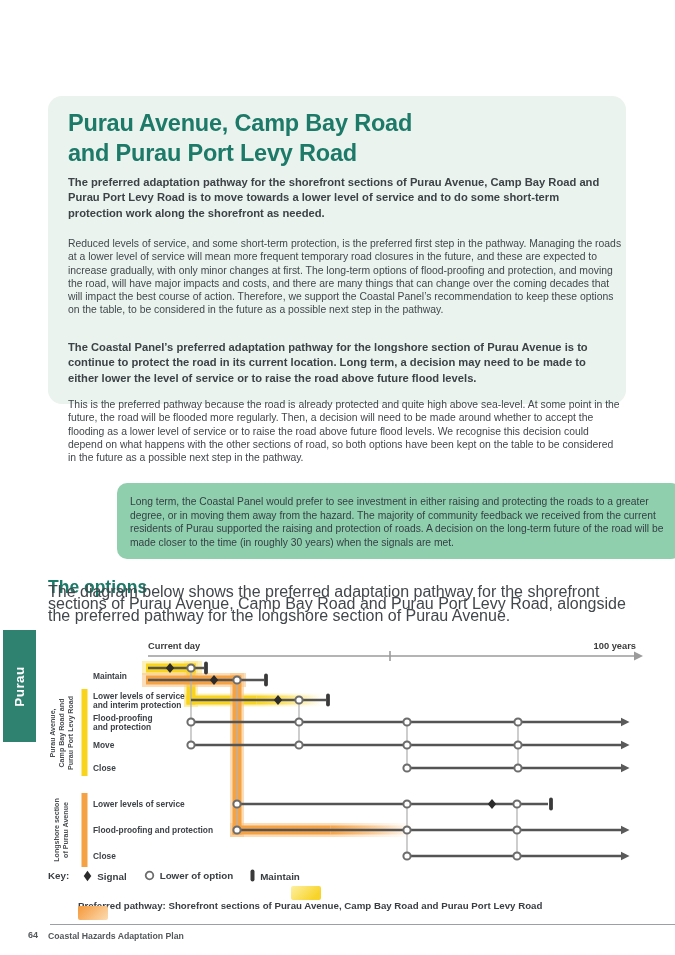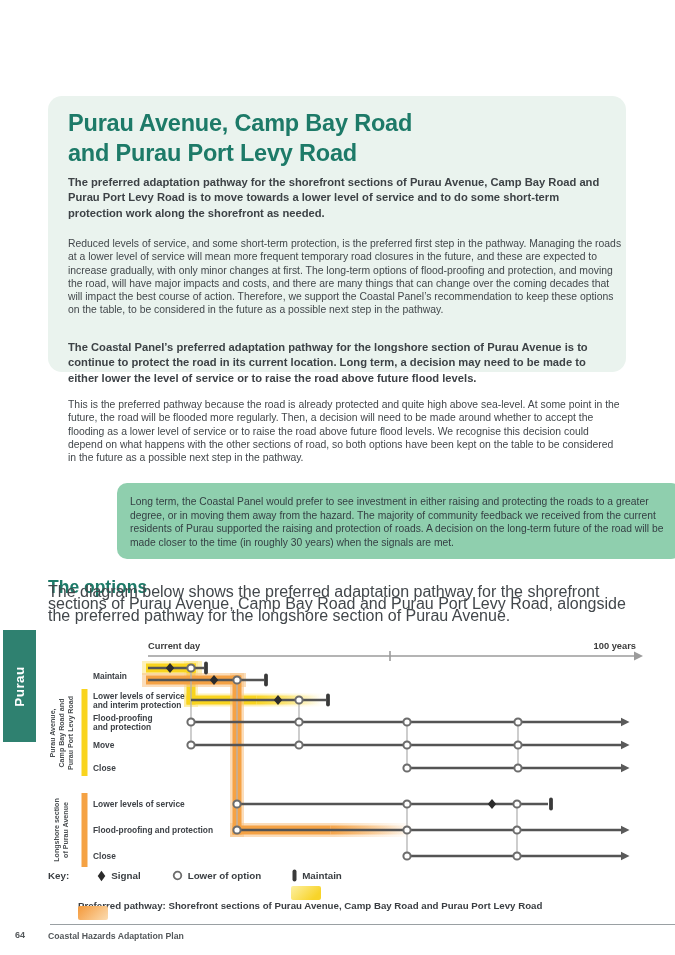--- a/index.html
+++ b/index.html
@@ -1,21 +1,21 @@
 <!DOCTYPE html>
 <html><head>
 <meta charset="utf-8">
 <style>
   html,body{margin:0;padding:0;background:#ffffff;}
   body{width:675px;height:955px;position:relative;font-family:"Liberation Sans",sans-serif;overflow:hidden;}
   .abs{position:absolute;}
   p{margin:0;}
 
   
-  .panel{left:48px;top:96px;width:578px;height:276px;background:#eaf3ee;border-radius:14px;}
+  .panel{left:48px;top:96px;width:578px;height:308px;background:#eaf3ee;border-radius:14px;}
   .panel h1{position:absolute;left:20px;top:12px;margin:0;color:#1d7a68;font-size:23.5px;line-height:30px;font-weight:bold;letter-spacing:-0.2px;}
   .lead{position:absolute;left:20px;width:548px;font-size:11.2px;line-height:15.4px;font-weight:bold;color:#3d4246;}
   .bodytext{position:absolute;left:20px;width:554px;font-size:10.4px;line-height:13.3px;color:#42474b;}
   .lead.l1{top:79px;}
   .bodytext.b1{top:141px;}
   .lead.l2{top:244px;}
   .bodytext.b2{top:302px;}
 
   
   .callout{left:72px;top:483px;width:564px;height:76px;background:#8fcfae;border-radius:10px;margin-left:45px;}
@@ -25,34 +25,34 @@
   .h2{left:48px;top:577px;color:#1d7a68;font-size:17.5px;font-weight:bold;}
   .intro{left:48px;top:586px;width:578px;font-size:16px;line-height:12px;color:#42474b;}
 
   
   .tab{left:3px;top:630px;width:33px;height:112px;background:#2f8170;display:flex;align-items:center;justify-content:center;}
   .tab span{transform:rotate(-90deg);white-space:nowrap;color:#ffffff;font-weight:bold;font-size:13.5px;letter-spacing:0.4px;}
 
   .diagram{left:0;top:638px;}
 
   
-  .keyrow{left:48px;top:869px;display:flex;align-items:center;font-size:9.8px;font-weight:bold;color:#3a3e42;gap:14px;}
+  .keyrow{left:48px;top:869px;display:flex;align-items:center;font-size:9.8px;font-weight:bold;color:#3a3e42;}
   .keyrow .klabel{margin-right:14px;}
-  .keyrow .kitem{display:flex;align-items:center;margin-right:17px;}
+  .keyrow .kitem{display:flex;align-items:flex-end;margin-right:17px;}
   .keyrow .kitem svg{margin-right:5px;display:block;}
   .legendrow{display:flex;align-items:center;font-size:9.7px;font-weight:bold;color:#3a3e42;}
   .legendrow.lg1{left:78px;top:886px;flex-direction:column;}
   .legendrow.lg2{left:78px;top:906px;}
   .swatch{width:30px;height:14px;margin-right:8px;border-radius:2px;}
   .swatch.yellow{background:linear-gradient(135deg,#fdf0a3 0%,#f8d42a 80%);}
   .swatch.orange{background:linear-gradient(135deg,#f59f45 10%,#fbd9ab 95%);}
 
   
   .footrule{left:50px;top:924px;width:625px;height:1px;background:#9aa0a3;}
-  .pageno{left:15px;top:930px;font-size:9px;font-weight:bold;color:#54585b;}
+  .pageno{left:28px;top:930px;font-size:9px;font-weight:bold;color:#54585b;}
   .foottitle{left:48px;top:930.5px;font-size:8.7px;color:#54585b;font-weight:bold;}
 </style>
 </head>
 <body>
 
 <div>
 
   <div class="abs panel">
     <h1>
       <span style="display:block;">Purau Avenue, Camp Bay Road</span>

